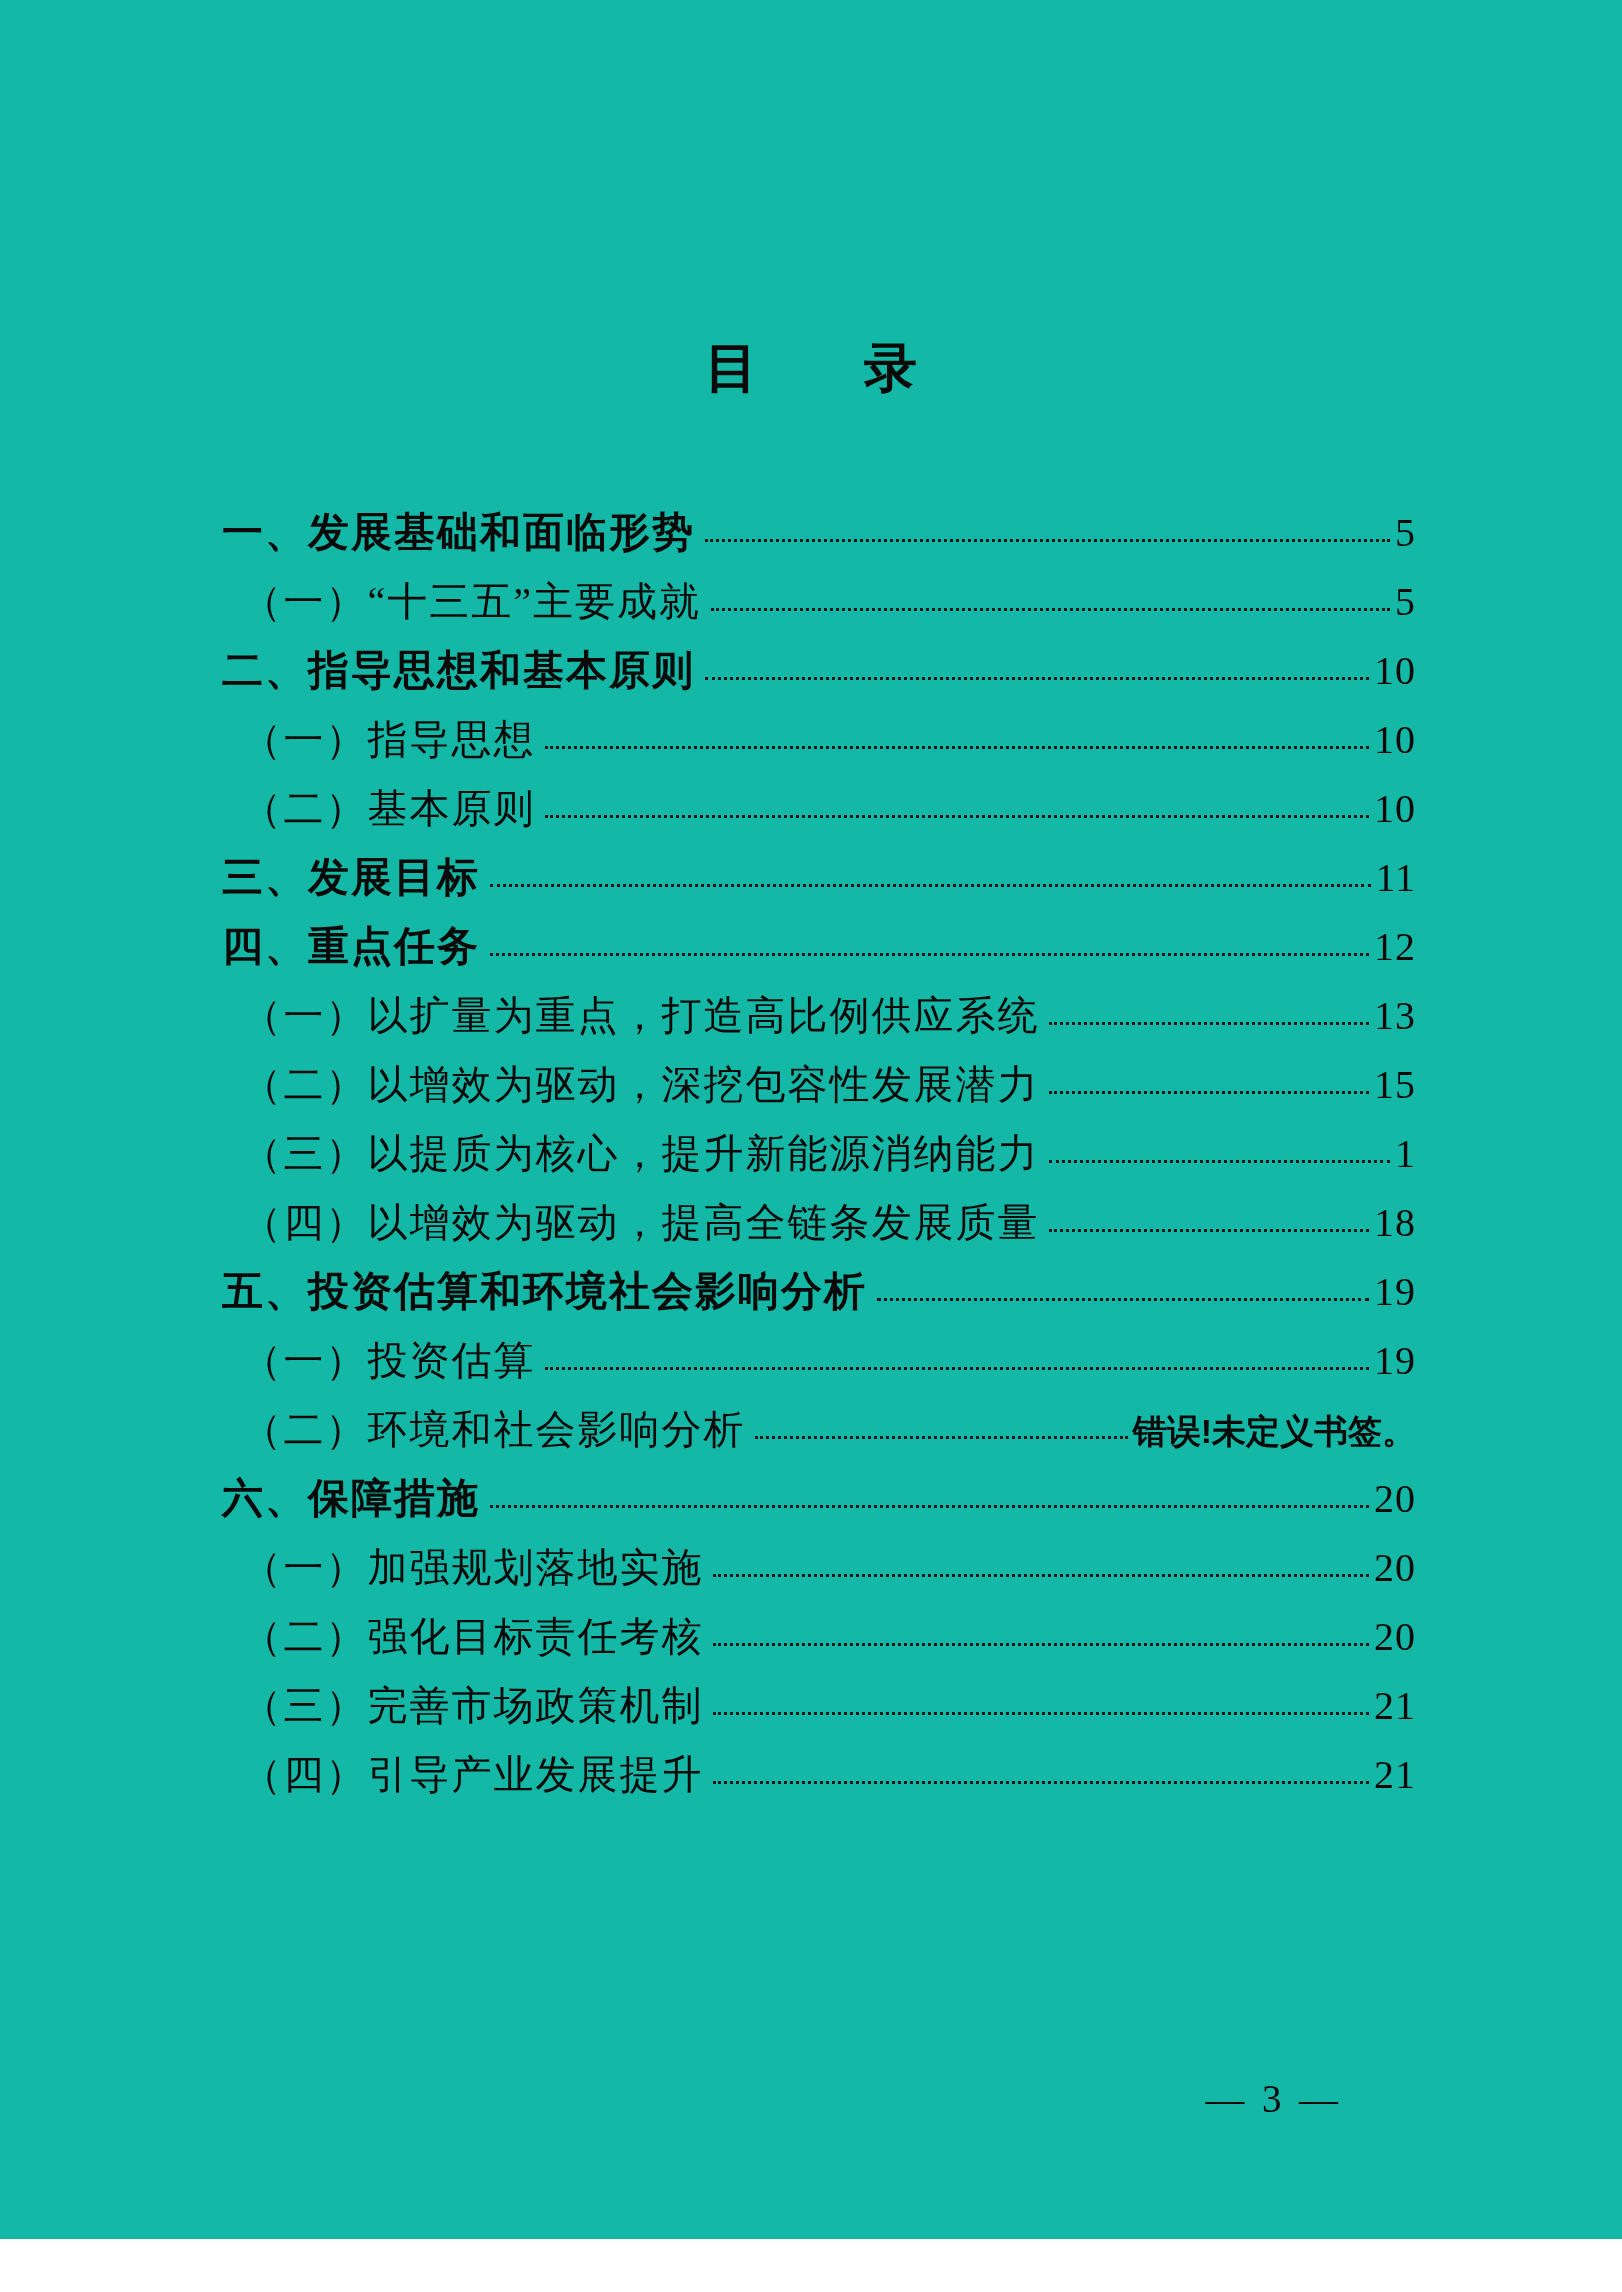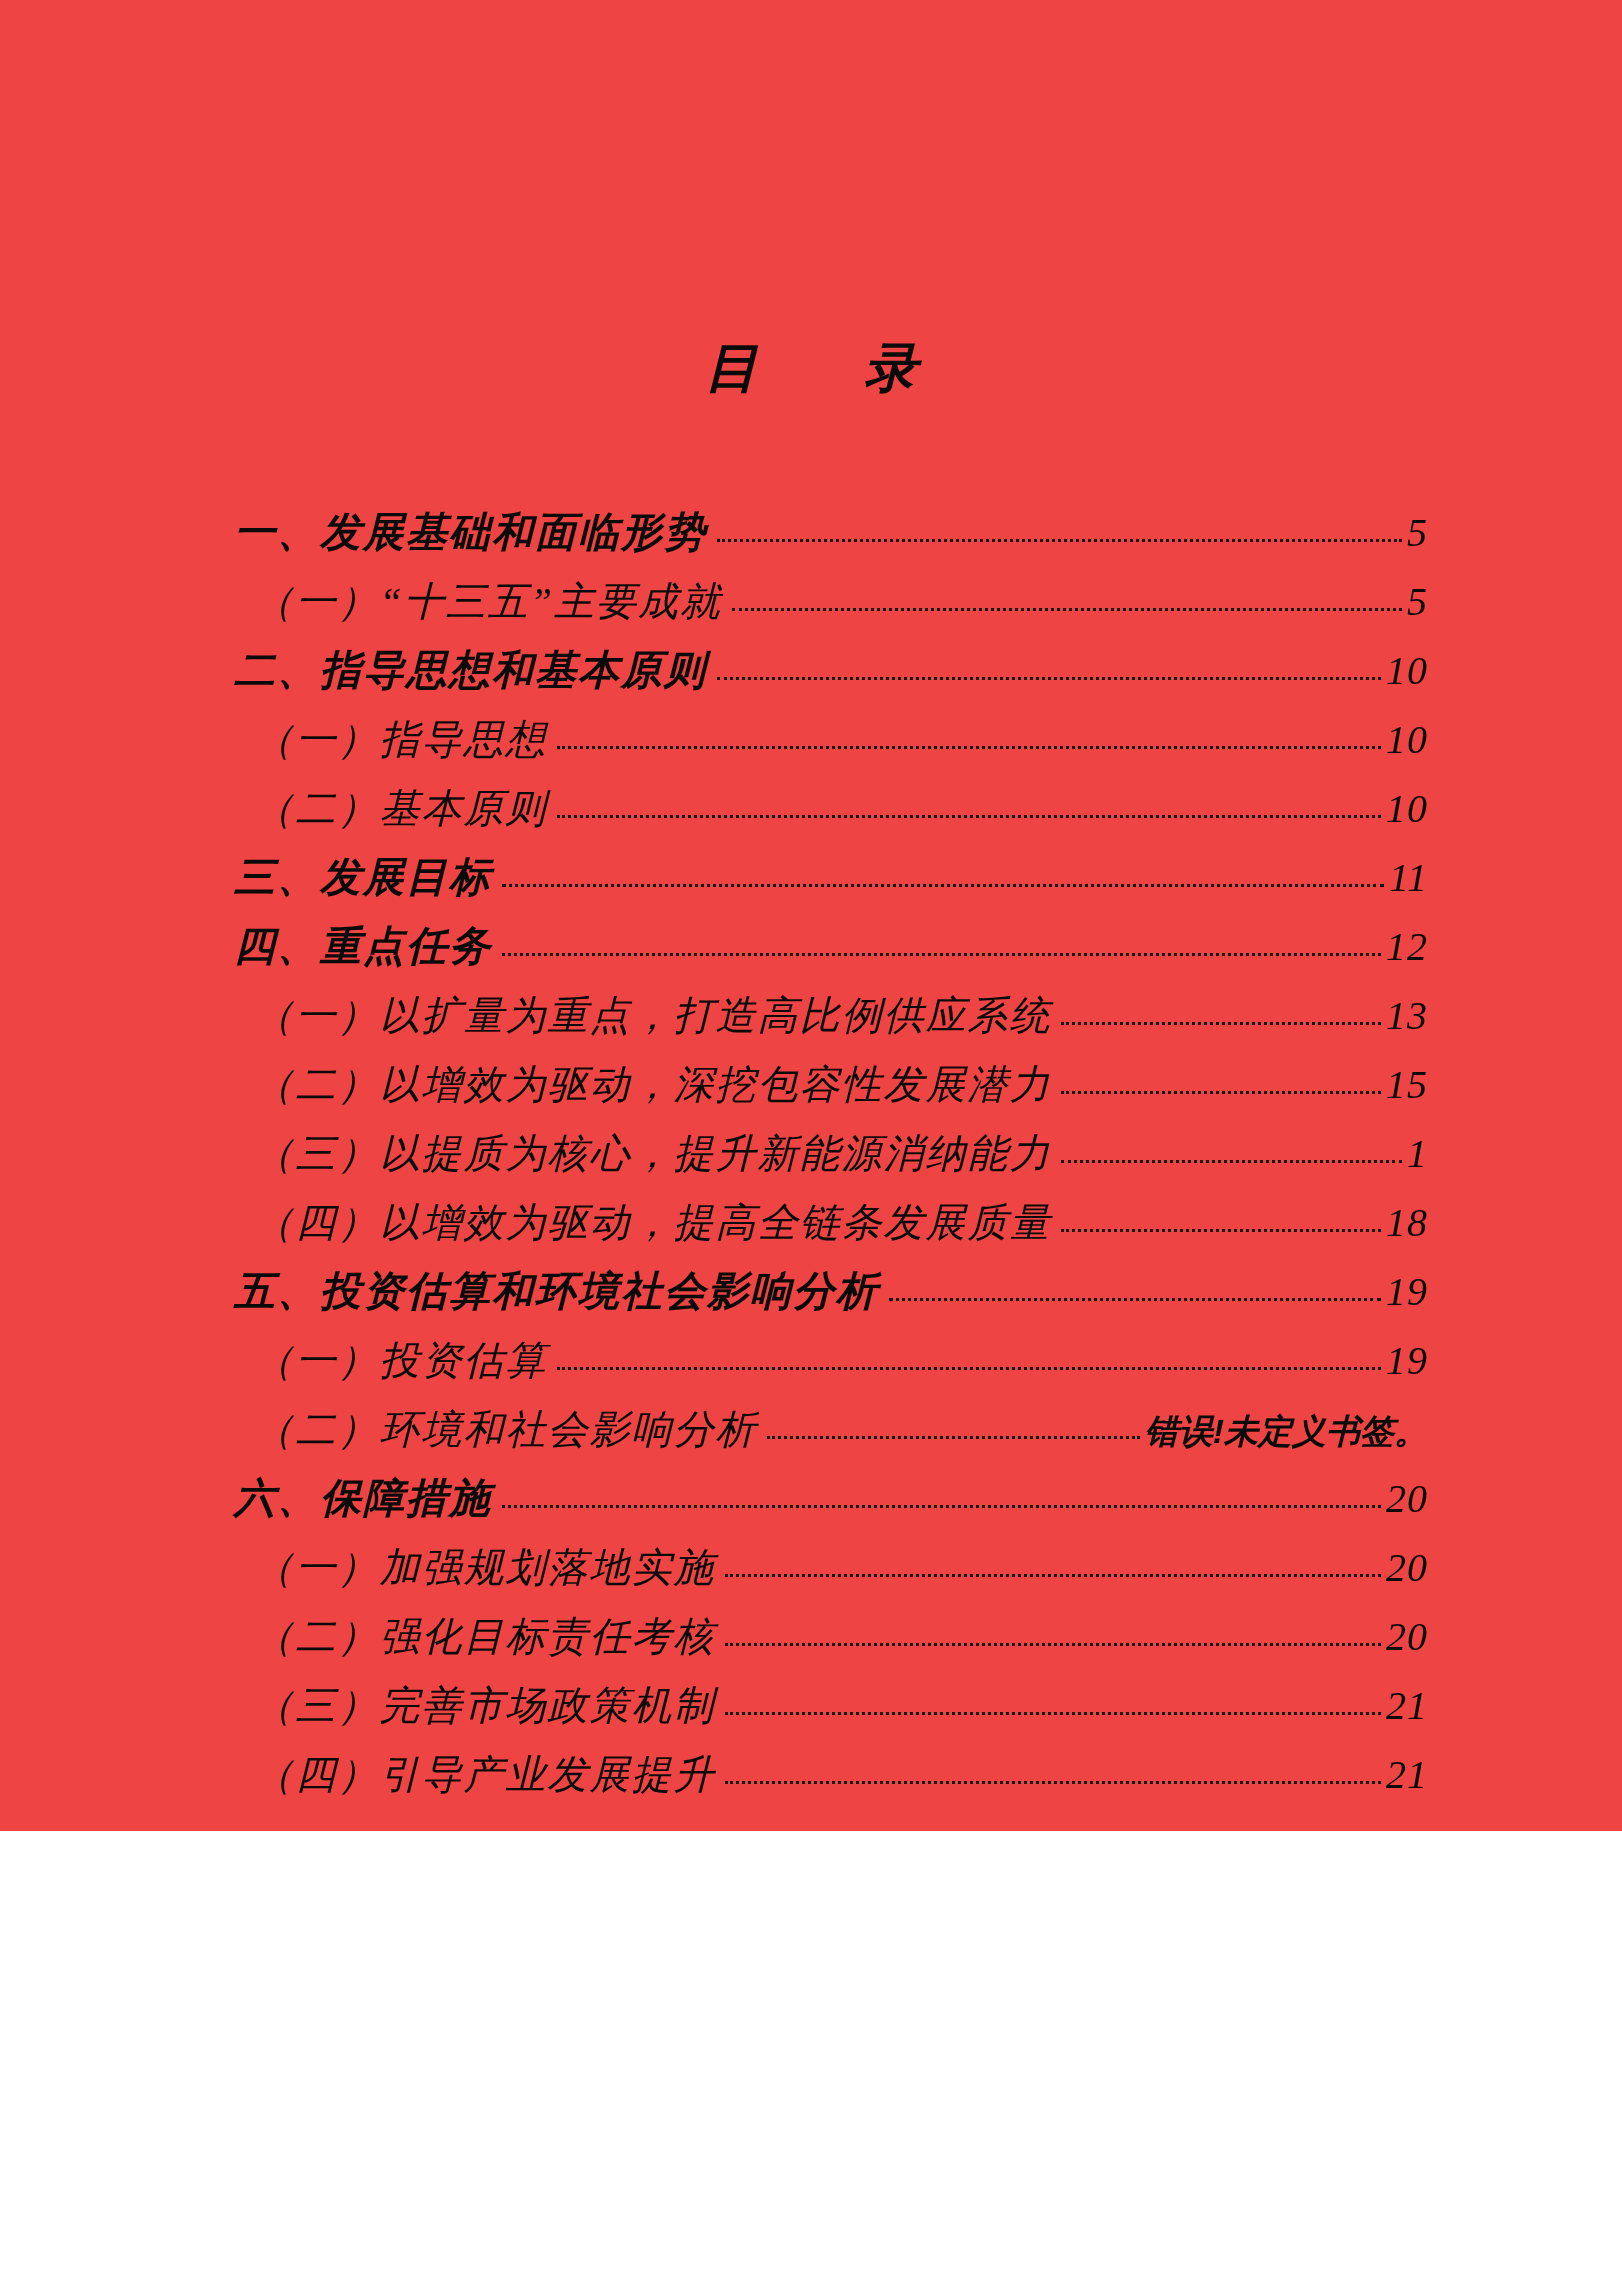--- a/index.html
+++ b/index.html
@@ -3,43 +3,42 @@
 <meta charset="utf-8">
 <style>
   html, body {
     margin: 0;
     padding: 0;
     background: #ffffff;
   }
   .page {
     position: relative;
     width: 1622px;
-    height: 1831px;
-    background: #ef4444;
+    height: 2239px;
+    background: #14b8a6;
     color: #0a0a0a;
     overflow: hidden;
-    font-style: italic;
   }
   .toc-title {
     position: absolute;
     top: 339px;
     left: 0;
     width: 100%;
     margin: 0;
     text-align: center;
     font-family: "Liberation Serif", serif;
     font-weight: 700;
     font-size: 53px;
     line-height: 1.1;
     white-space: pre;
   }
   .toc {
     position: absolute;
     top: 495px;
-    left: 234px;
+    left: 222px;
     width: 1194px; 
   }
   .toc-row {
     box-sizing: border-box;
     height: 69px;
     display: flex;
     align-items: baseline;
     padding-top: 9.8px;
     cursor: pointer;
   }

